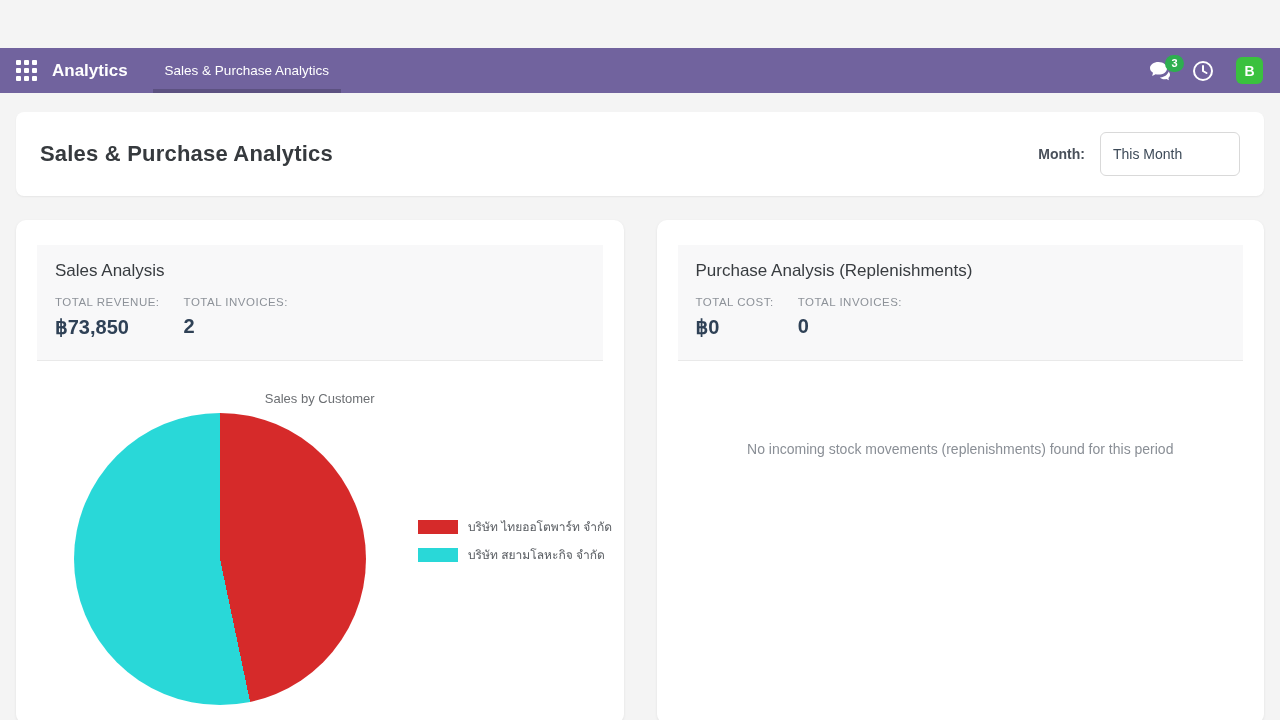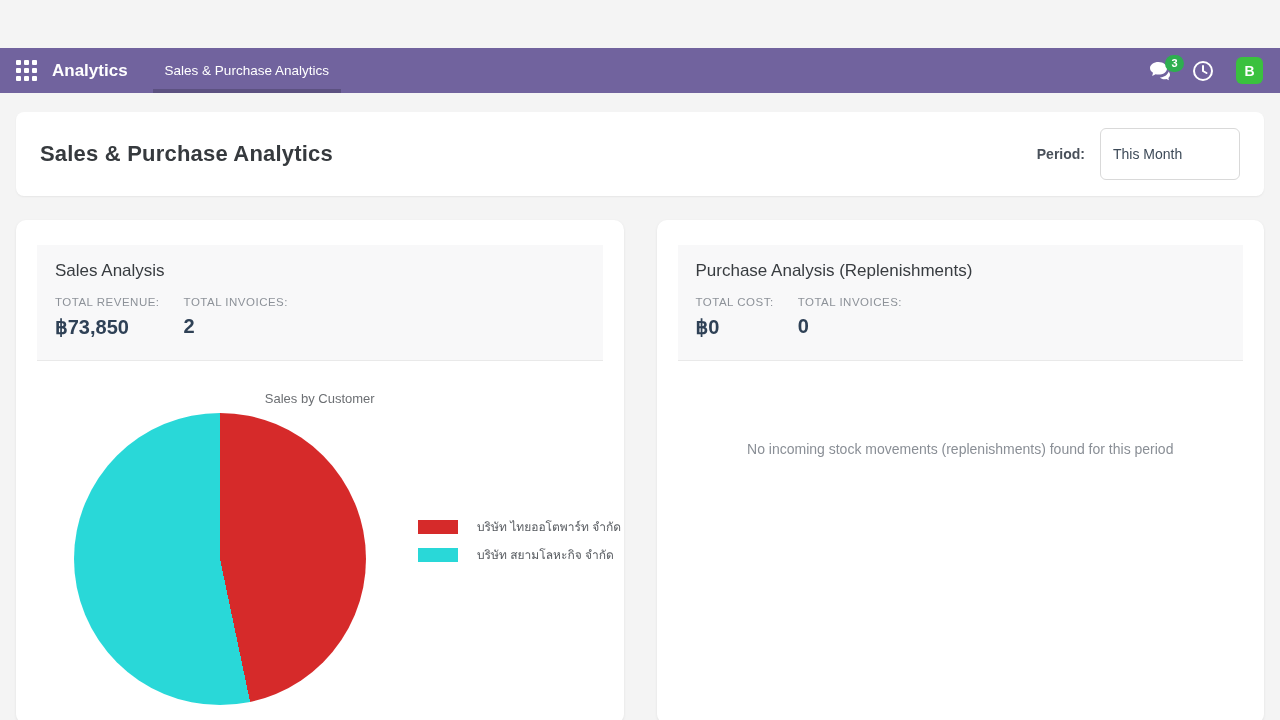--- a/index.html
+++ b/index.html
@@ -60,21 +60,21 @@
     height: 84px;
     padding: 0 24px;
     display: flex;
     align-items: center;
     justify-content: space-between;
   }
   .page-title { font-size: 22px; font-weight: 700; color: #363a3e; letter-spacing: .2px; }
   .period { display: flex; align-items: center; gap: 15px; }
   .period-label { font-size: 14px; font-weight: 700; color: #49505a; }
   .period-select {
-    width: 140px; height: 52px;
+    width: 140px; height: 44px;
     border: 1px solid #d9d9d9; border-radius: 6px;
     background: #fff;
     font-family: "Liberation Sans", sans-serif;
     font-size: 14px; color: #3d4a58;
     padding: 0 12px;
     -webkit-appearance: none; appearance: none;
     cursor: pointer;
   }
 
   
@@ -108,21 +108,21 @@
     margin-top: 30px;
   }
   .pie-area { display: flex; align-items: center; margin-top: 7px; }
   .pie {
     width: 292px; height: 292px;
     border-radius: 50%;
     margin-left: 37px;
     flex: 0 0 auto;
   }
   .legend { margin-left: 52px; transform: translateY(-14px); }
-  .legend-item { display: flex; align-items: center; margin-bottom: 9px; cursor: pointer; gap: 9px; }
+  .legend-item { display: flex; align-items: center; margin-bottom: 9px; cursor: pointer; }
   .legend-swatch { width: 40px; height: 14px; margin-right: 10px; flex: 0 0 auto; }
   .legend-label { font-size: 12px; color: #565a5f; white-space: nowrap; }
 
   .empty-msg {
     text-align: center;
     font-size: 14px;
     color: #8a8f96;
     margin-top: 80px;
   }
 </style>
@@ -158,21 +158,21 @@
         <path d="M11 6 v5 l3.5 2" fill="none" stroke="#fff" stroke-width="2" stroke-linecap="round"></path>
       </svg>
     </div>
     <div class="avatar">B</div>
   </div>
 </div>
 
 <div class="header-card">
   <div class="page-title">Sales &amp; Purchase Analytics</div>
   <div class="period">
-    <span class="period-label">Period:</span>
+    <span class="period-label">Month:</span>
     <select class="period-select">
       <option selected="">This Month</option>
     </select>
   </div>
 </div>
 
 <div class="content">
 
   <div class="card">
     <div class="stat-panel">

